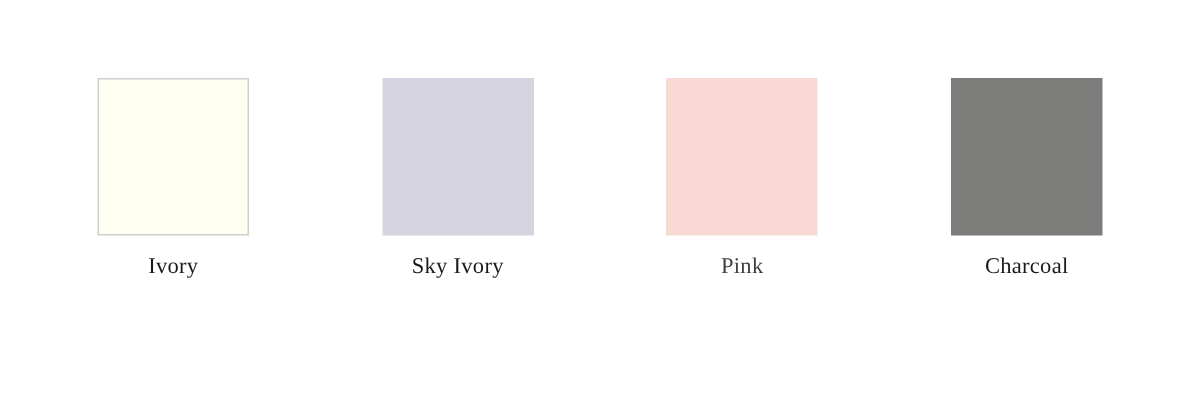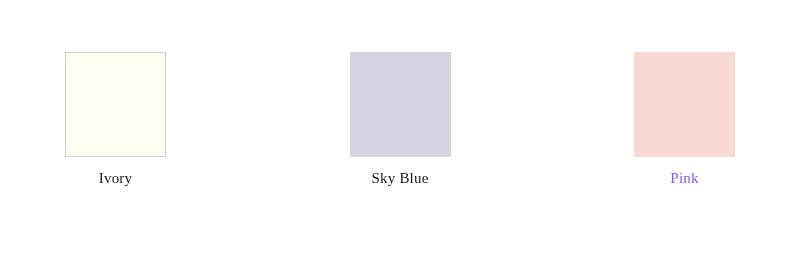--- a/index.html
+++ b/index.html
@@ -69,24 +69,28 @@
 <div id="palette-figure">
   <div id="swatch-row">
 
     <div class="swatch-cell">
       <div class="swatch-chip has-border" style="background-color: rgb(255, 255, 242); border-color: rgb(207, 207, 207);"></div>
       <div class="swatch-label" style="color: rgb(26, 26, 26);">Ivory</div>
     </div>
 
     <div class="swatch-cell">
       <div class="swatch-chip" style="background-color: rgb(214, 212, 224);"></div>
-      <div class="swatch-label" style="color: rgb(26, 26, 26);">Sky Blue</div>
+      <div class="swatch-label" style="color: rgb(26, 26, 26);">Sky Ivory</div>
     </div>
 
 
     <div class="swatch-cell">
       <div class="swatch-chip" style="background-color: rgb(249, 217, 212);"></div>
-      <div class="swatch-label" style="color: #8b5cf6;">Pink</div>
+      <div class="swatch-label" style="color: #404040;">Pink</div>
     </div>
 
+    <div class="swatch-cell">
+      <div class="swatch-chip" style="background-color: rgb(124, 125, 123);"></div>
+      <div class="swatch-label" style="color: rgb(26, 26, 26);">Charcoal</div>
+    </div>
 
   </div>
 </div>
 
 </body></html>

